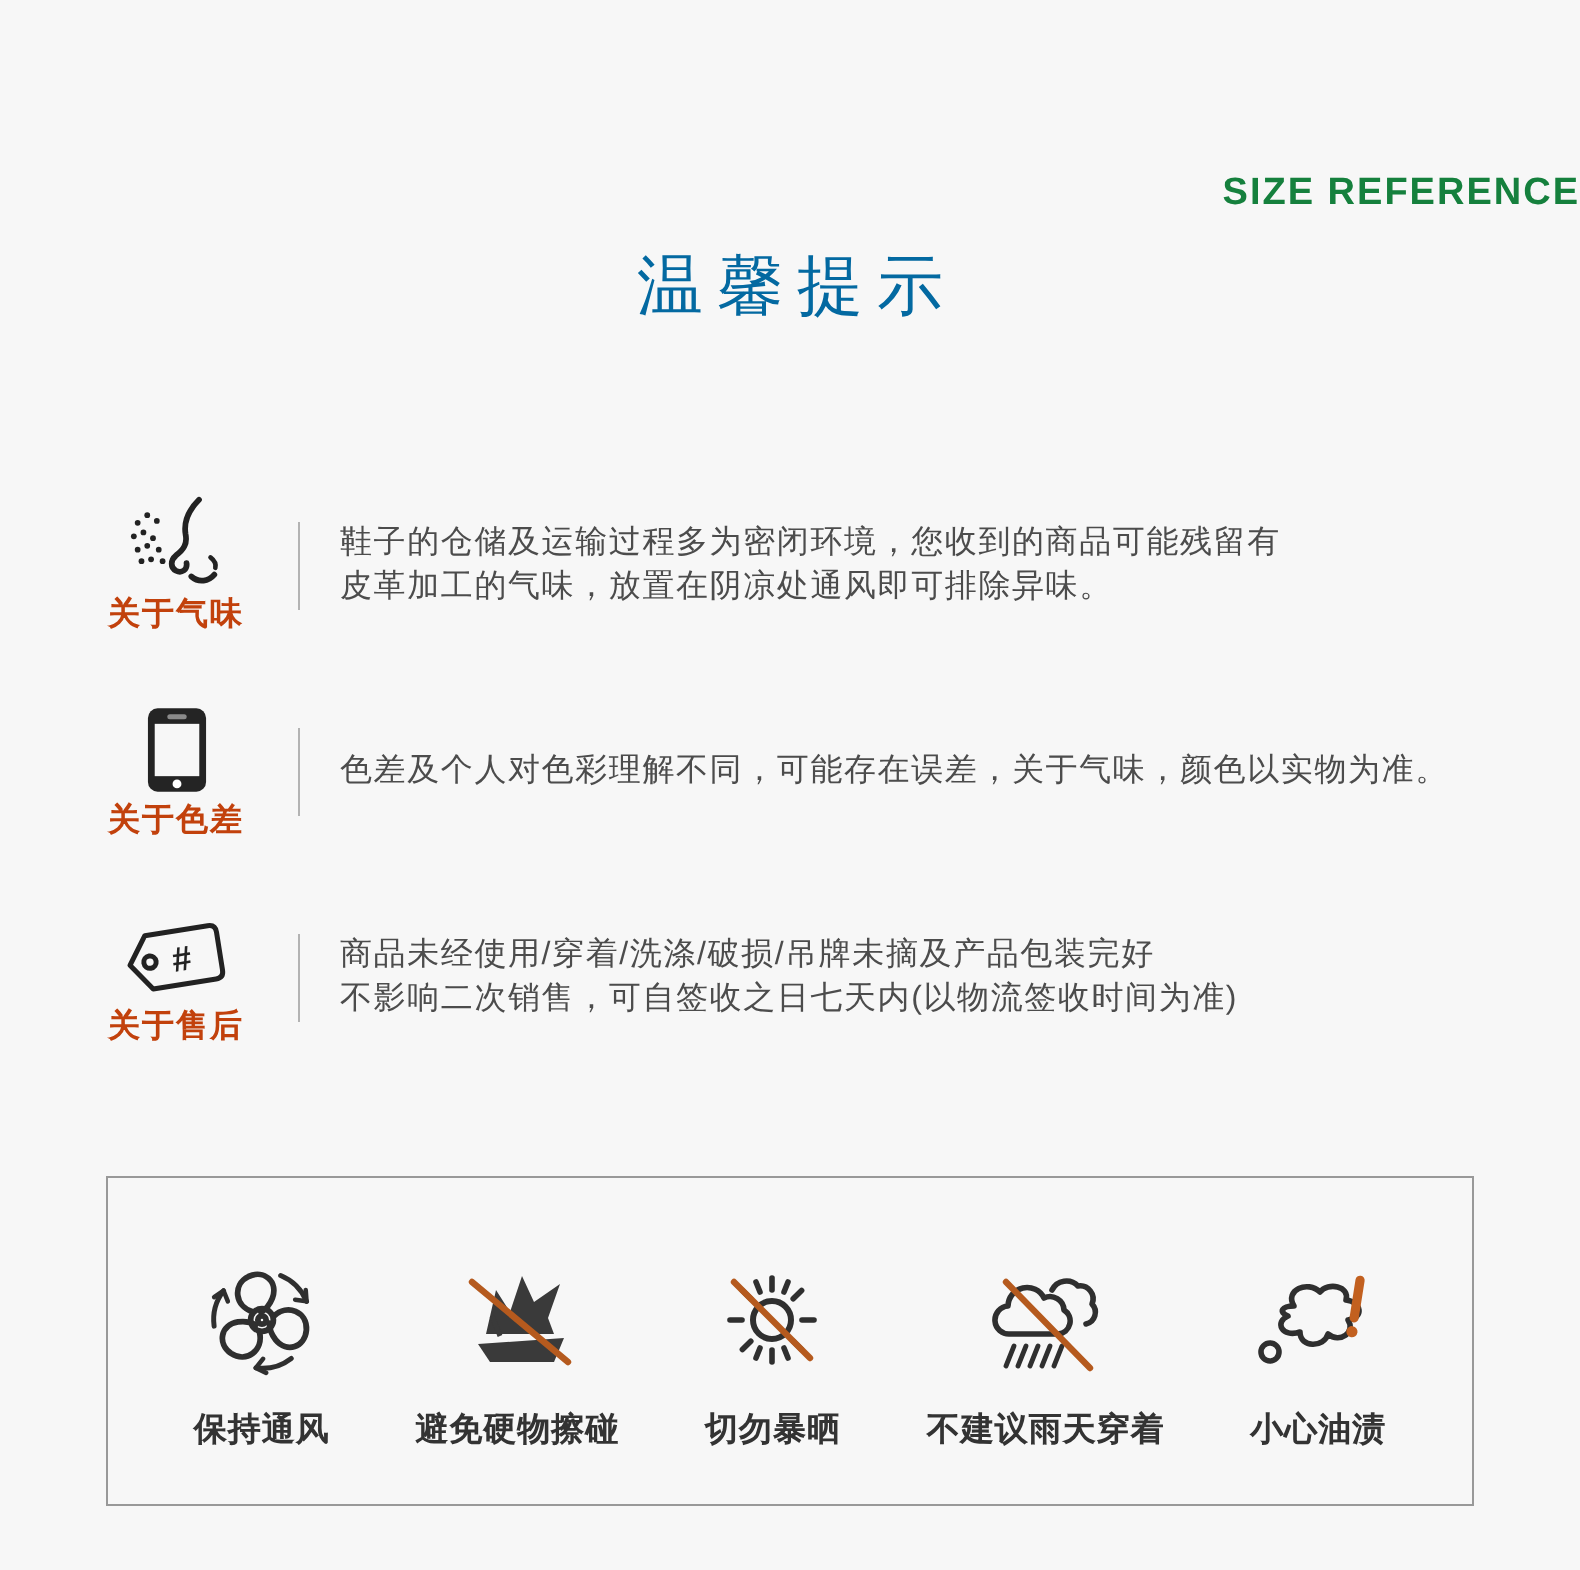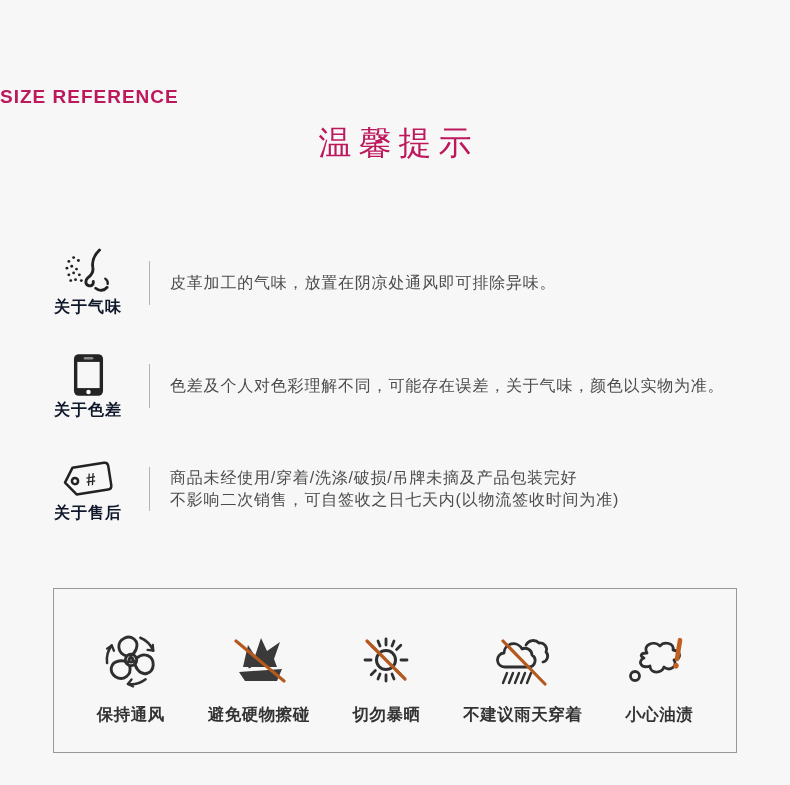--- a/index.html
+++ b/index.html
@@ -6,35 +6,35 @@
   body{
     width:790px;height:785px;
     background:#f7f7f7;
     font-family:"Liberation Sans","DejaVu Sans",sans-serif;
     overflow:hidden;
   }
   .page{position:relative;width:790px;height:785px;}
 
   
   .eyebrow{
-    padding-top:86px;text-align:left;
-    font-size:19px;font-weight:bold;letter-spacing:1px;color:#be185d;
+    padding-top:86px;text-align:right;
+    font-size:19px;font-weight:bold;letter-spacing:1px;color:#15803d;
   }
   .title{
     margin-top:13px;text-align:center;
-    font-size:33px;font-weight:400;letter-spacing:7px;text-indent:7px;color:#be185d;
+    font-size:33px;font-weight:400;letter-spacing:7px;text-indent:7px;color:#0369a1;
   }
 
   
   .tips{margin-top:82px;}
   .tip-row{display:flex;align-items:center;margin-bottom:33px;}
   .tip-row:last-child{margin-bottom:0;}
   .tip-left{width:112px;margin-left:32px;display:flex;flex-direction:column;align-items:center;flex:none;}
   .tip-icon{height:46px;display:flex;align-items:flex-end;justify-content:center;}
-  .tip-label{margin-top:3px;font-size:16px;font-weight:bold;color:#0f172a;letter-spacing:1px;white-space:nowrap;}
+  .tip-label{margin-top:3px;font-size:16px;font-weight:bold;color:#c2410c;letter-spacing:1px;white-space:nowrap;}
   .vline{width:1px;height:44px;background:#b3b3b3;margin-left:5px;flex:none;}
   .tip-text{margin-left:20px;font-size:16px;line-height:22px;color:#4c4c4c;letter-spacing:0.8px;}
   .tip-text p{margin:0;white-space:nowrap;}
 
   
   .care-box{
     width:684px;height:165px;box-sizing:border-box;
     margin:64px auto 0;border:1px solid #999;
     display:flex;justify-content:space-evenly;align-items:center;
     padding-top:16px;
@@ -75,20 +75,21 @@
               <circle cx="8" cy="34" r="1.5"></circle>
                 <circle cx="13" cy="33" r="1.5"></circle>
                 <circle cx="19" cy="34" r="1.5"></circle>
             </g>
           </svg>
         </span>
         <span class="tip-label">关于气味</span>
       </div>
       <div class="vline"></div>
       <div class="tip-text">
+        <p>鞋子的仓储及运输过程多为密闭环境，您收到的商品可能残留有</p>
         <p>皮革加工的气味，放置在阴凉处通风即可排除异味。</p>
       </div>
     </div>
 
     <div class="tip-row">
       <div class="tip-left">
         <span class="tip-icon">
           <svg width="31" height="44" viewBox="0 0 32 45">
             <rect x="1" y="1" width="30" height="43" rx="5" fill="#242424"></rect>
             <rect x="4.5" y="9" width="23" height="27" fill="#f7f7f7"></rect>

